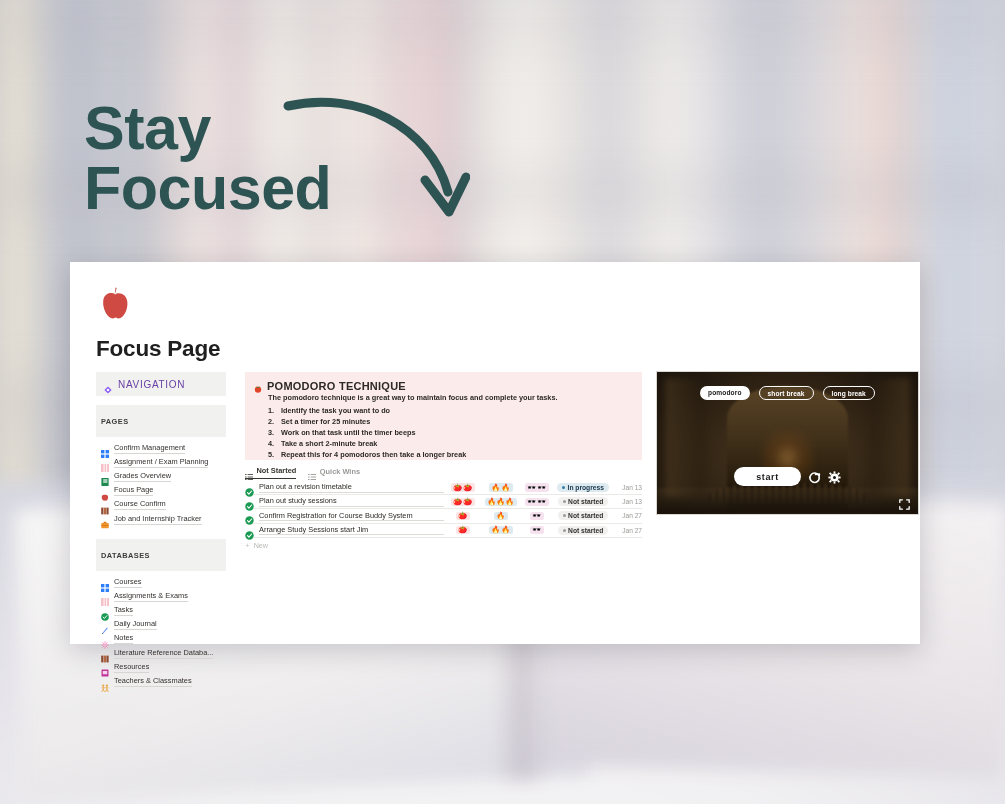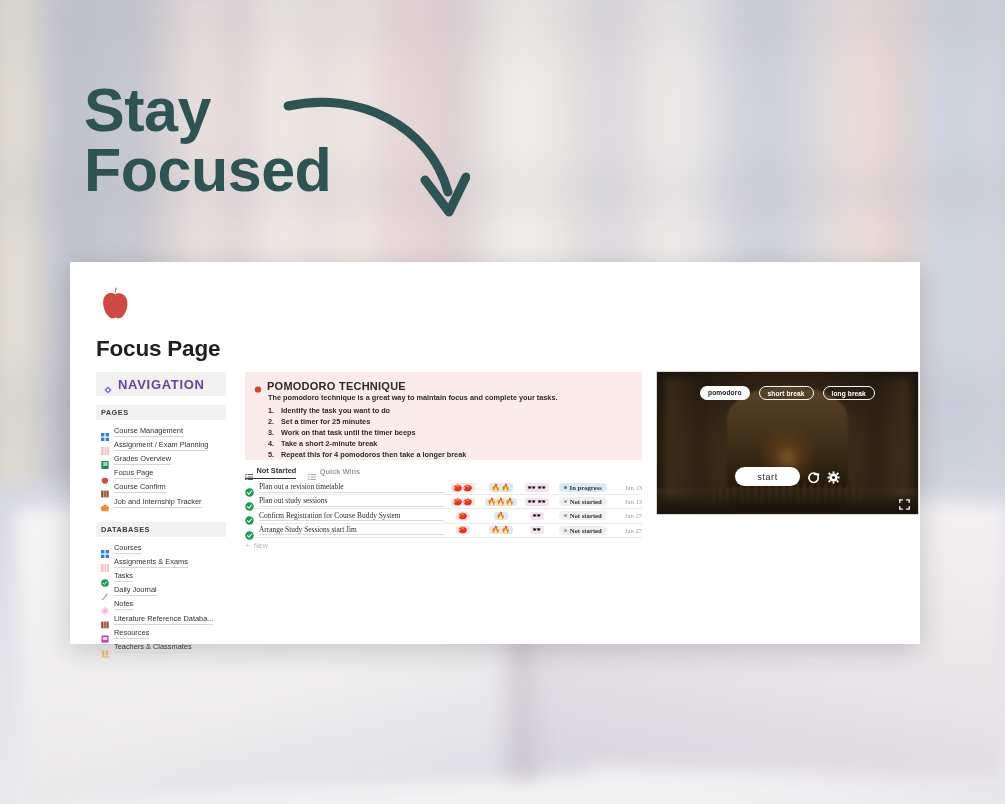--- a/index.html
+++ b/index.html
@@ -89,21 +89,21 @@
     filter: blur(2.6px);
   }
   .bg-vignette {
     position: absolute; inset: 0;
     background: radial-gradient(130% 95% at 50% 45%, rgba(255,255,255,0.08) 0%, rgba(130,130,148,0.10) 75%, rgba(110,110,130,0.22) 100%);
   }
 
   
   .headline {
     position: absolute;
-    left: 84px; top: 80px;
+    left: 84px; top: 98px;
     font-size: 61px;
     font-weight: 700;
     line-height: 0.99;
     letter-spacing: -0.5px;
     color: #2d5453;
     white-space: pre-line;
   }
 
   .arrow-wrap {
     position: absolute;
@@ -148,26 +148,26 @@
     width: 130px;
   }
   .nav-pill {
     display: flex; align-items: center; gap: 6px;
     background: #f1f1ef;
     height: 24px;
     padding: 0 8px;
     margin-bottom: 9px;
   }
   .nav-pill-label {
-    font-size: 13px; font-weight: 700; letter-spacing: 0.7px;
+    font-size: 10px; font-weight: 400; letter-spacing: 0.7px;
     color: #6940a5;
   }
   .section-head {
     background: #f1f1ef;
-    height: 15px;
+    height: 32px;
     display: flex; align-items: center;
     padding: 0 5px;
     font-size: 7.4px; font-weight: 700; letter-spacing: 0.45px;
     color: #3c3c3c;
     margin-bottom: 4px;
   }
   .nav-item {
     display: flex; align-items: center; gap: 5px;
     height: 14.2px;
     padding-left: 5px;
@@ -211,21 +211,20 @@
 
   
   .tasks {
     position: absolute; left: 245px; top: 481px;
     width: 397px;
   }
   .trow {
     display: flex; align-items: center;
     height: 14.2px;
     border-bottom: 0.6px solid #eceae6;
-    font-family: Liberation Serif, serif;
   }
   .trow .check { width: 9px; height: 9px; flex: 0 0 9px; margin-right: 5px; }
   .ttitle {
     font-size: 7.4px; color: #2d2a26; flex: 1 1 auto;
     border-bottom: 0.5px solid #dddbd6;
     line-height: 1.3;
     white-space: nowrap;
   }
   .cell { flex: 0 0 auto; display: flex; align-items: center; justify-content: center; }
   .c-pomo  { width: 38px; }
@@ -332,21 +331,21 @@
     font-size: 45px; font-weight: 800; color: #ffffff;
     letter-spacing: -1px; line-height: 1;
   }
 
   .timer-controls {
     position: absolute; left: 0; right: 0; top: 95px;
     display: flex; align-items: center; justify-content: center; gap: 7px;
   }
   .start-btn {
     background: #ffffff; color: #1a1a1a;
-    font-size: 9px; font-weight: 400;
+    font-size: 9px; font-weight: 700;
     padding: 4.5px 22px; border-radius: 13px;
     letter-spacing: 0.6px;
   }
   .ctrl-ic { width: 13px; height: 13px; display: block; }
 
   .expand-ic {
     position: absolute; right: 8px; bottom: 7px;
     width: 11px; height: 11px;
   }
 
@@ -409,21 +408,21 @@
     </div>
 
     <div class="section-head">PAGES</div>
     <div class="nav-item">
       <span class="ic"><svg viewBox="0 0 8 8" width="8" height="8">
             <rect x="0" y="0" width="3.4" height="3.4" fill="#2d7ff9"></rect>
             <rect x="4.6" y="0" width="3.4" height="3.4" fill="#2d7ff9"></rect>
             <rect x="0" y="4.6" width="3.4" height="3.4" fill="#2d7ff9"></rect>
             <rect x="4.6" y="4.6" width="3.4" height="3.4" fill="#2d7ff9"></rect>
           </svg></span>
-      <span class="nav-item-label">Course Management</span>
+      <span class="nav-item-label">Confirm Management</span>
     </div>
     <div class="nav-item">
       <span class="ic"><svg viewBox="0 0 8 8" width="8" height="8">
             <rect x="0" y="0" width="8" height="8" fill="#f6c0c8"></rect>
             <rect x="2.6" y="0" width="0.9" height="8" fill="#fff"></rect>
             <rect x="5.2" y="0" width="0.9" height="8" fill="#fff"></rect>
           </svg></span>
       <span class="nav-item-label">Assignment / Exam Planning</span>
     </div>
     <div class="nav-item">

